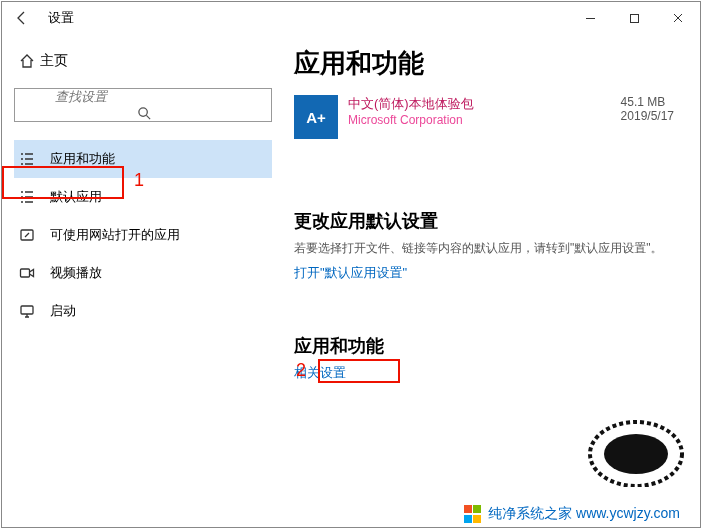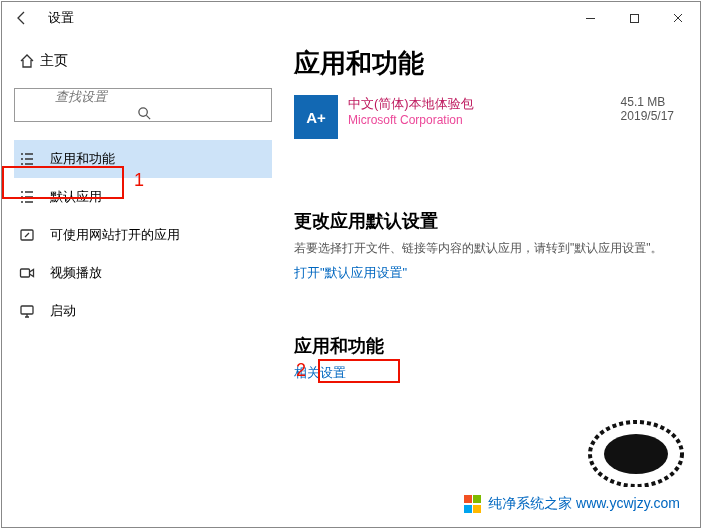--- a/index.html
+++ b/index.html
@@ -30,21 +30,21 @@
   .app-icon { width:44px;height:44px;background:#1268b3;display:flex;align-items:center;justify-content:center;color:#fff;font-size:15px;font-weight:600;}
   .app-center { flex:1;}
   .app-line1{font-size:13px;color:#be185d;}
   .app-line2{font-size:12px;color:#ec4899;}
   .app-right { font-size:12px;color:#555;}
   .section-title2{font-size:18px;font-weight:600;margin-top:52px;}
   .section-desc{font-size:12px;color:#555;margin-top:6px;line-height:1.6;}
   .link { color:#0067c0; font-size:13px; display:inline-block; margin-top:6px; cursor:pointer;}
   .annot-red-box-2 { position:absolute; border:2px solid #e10; left:318px; top:359px; width:82px; height:24px; pointer-events:none;}
   .annot-2 { position:absolute; left:296px; top:360px; color:#e10; font-size:18px; pointer-events:none;}
-  .watermark { position:absolute; right:22px; bottom:16px; font-size:14px; color:#0067c0; display:flex; align-items:center; gap:6px; pointer-events:none;}
+  .watermark { position:absolute; right:22px; bottom:6px; font-size:14px; color:#0067c0; display:flex; align-items:center; gap:6px; pointer-events:none;}
   .wm-logo { display:flex; flex-wrap:wrap; width:18px;height:18px;gap:1px;}
   .wm-sq{width:8px;height:8px;}
   .wm-a{background:#f25022;} .wm-b{background:#7fba00;} .wm-c{background:#00a4ef;} .wm-d{background:#ffb900;}
   .badge { position:absolute; right:18px; bottom:42px; width:120px;height:78px; pointer-events:none;}
   .badge svg{width:100%;height:100%;}
 </style>
 </head>
 <body>
 
 <div class="window">

